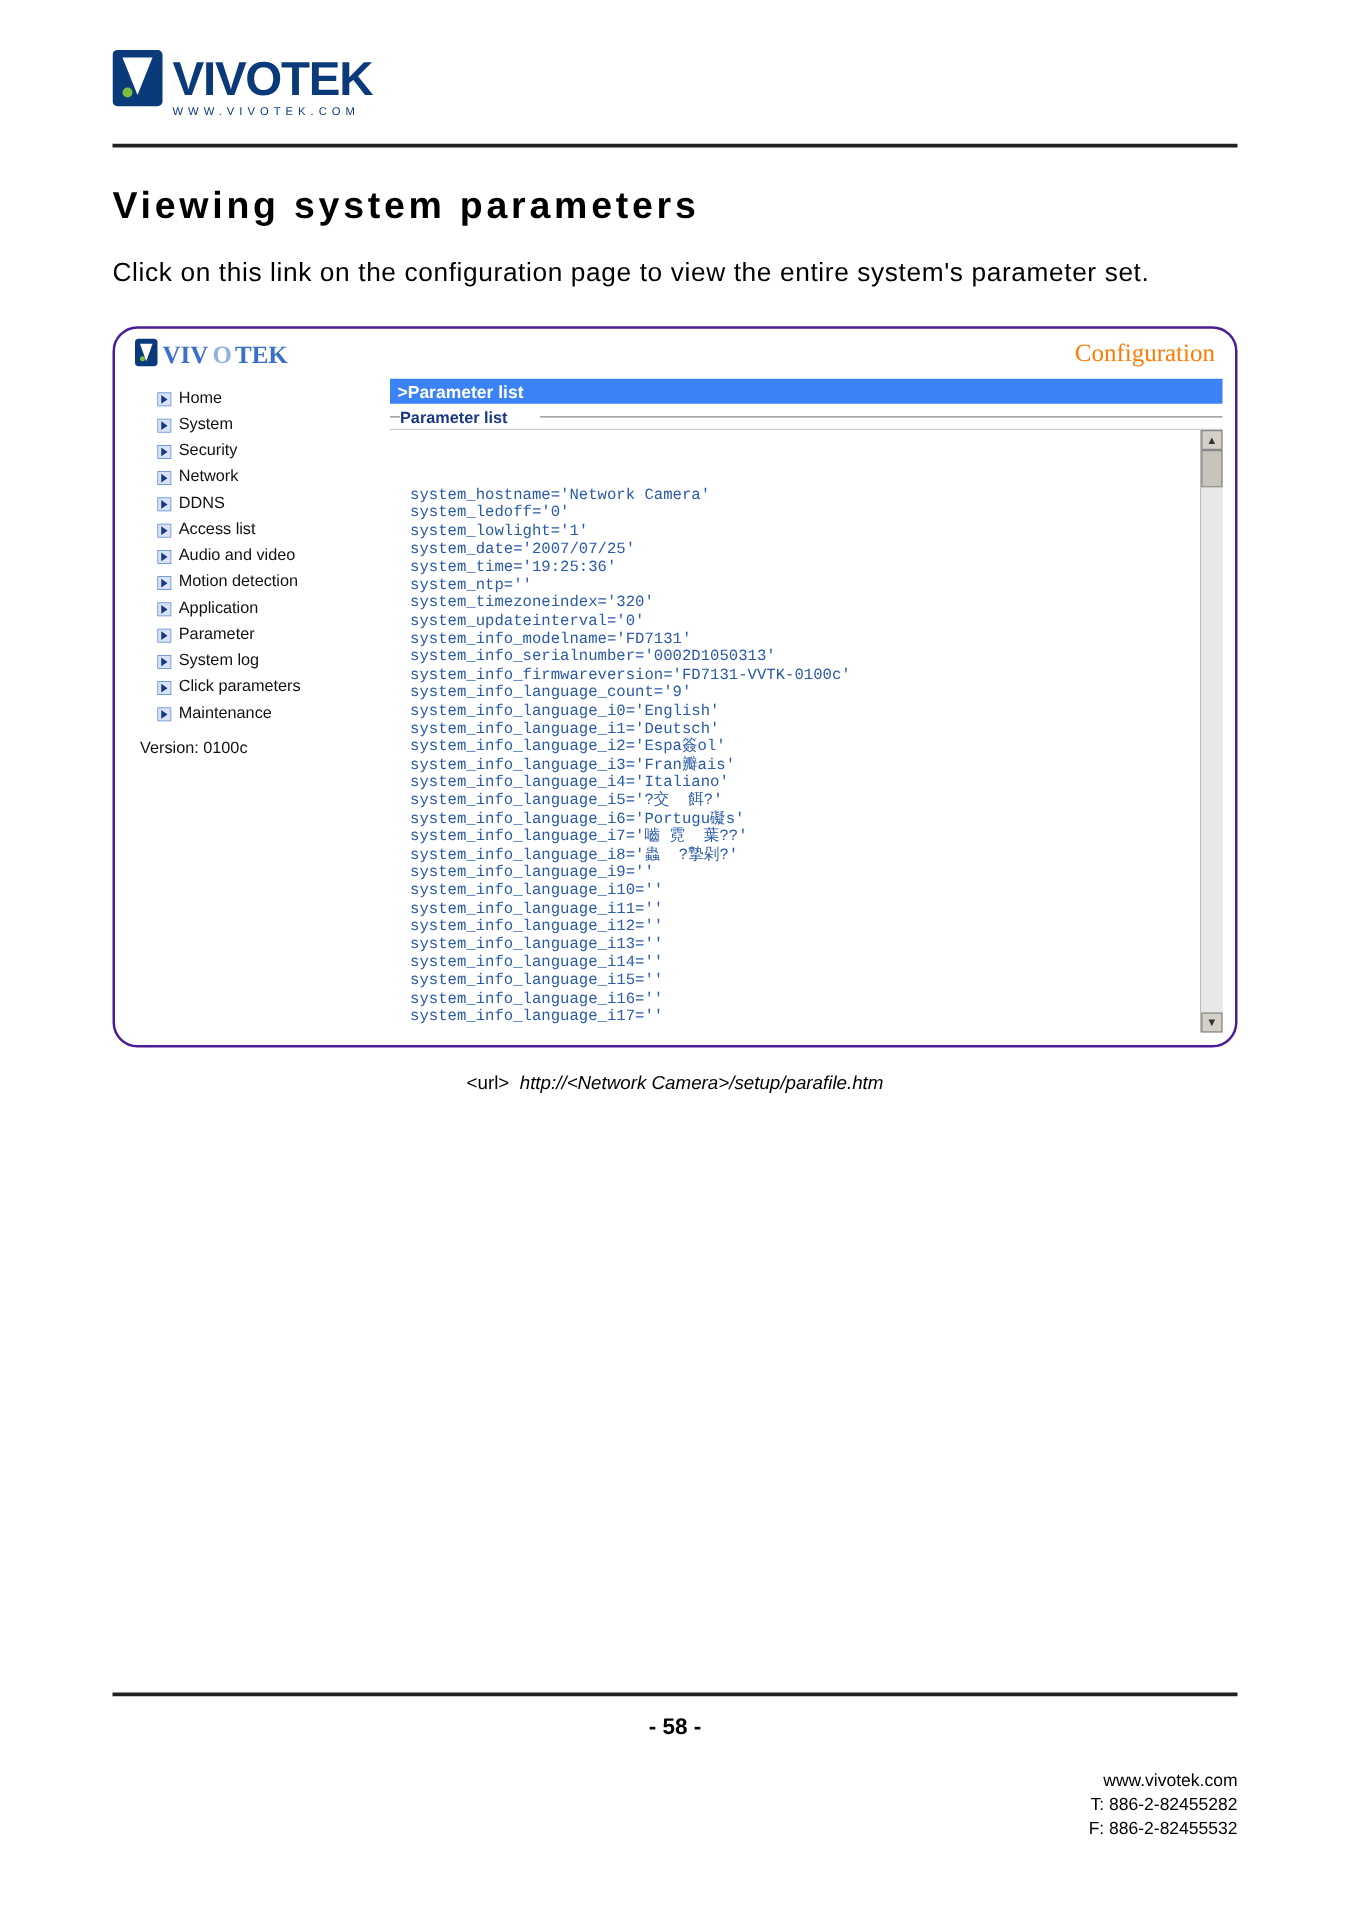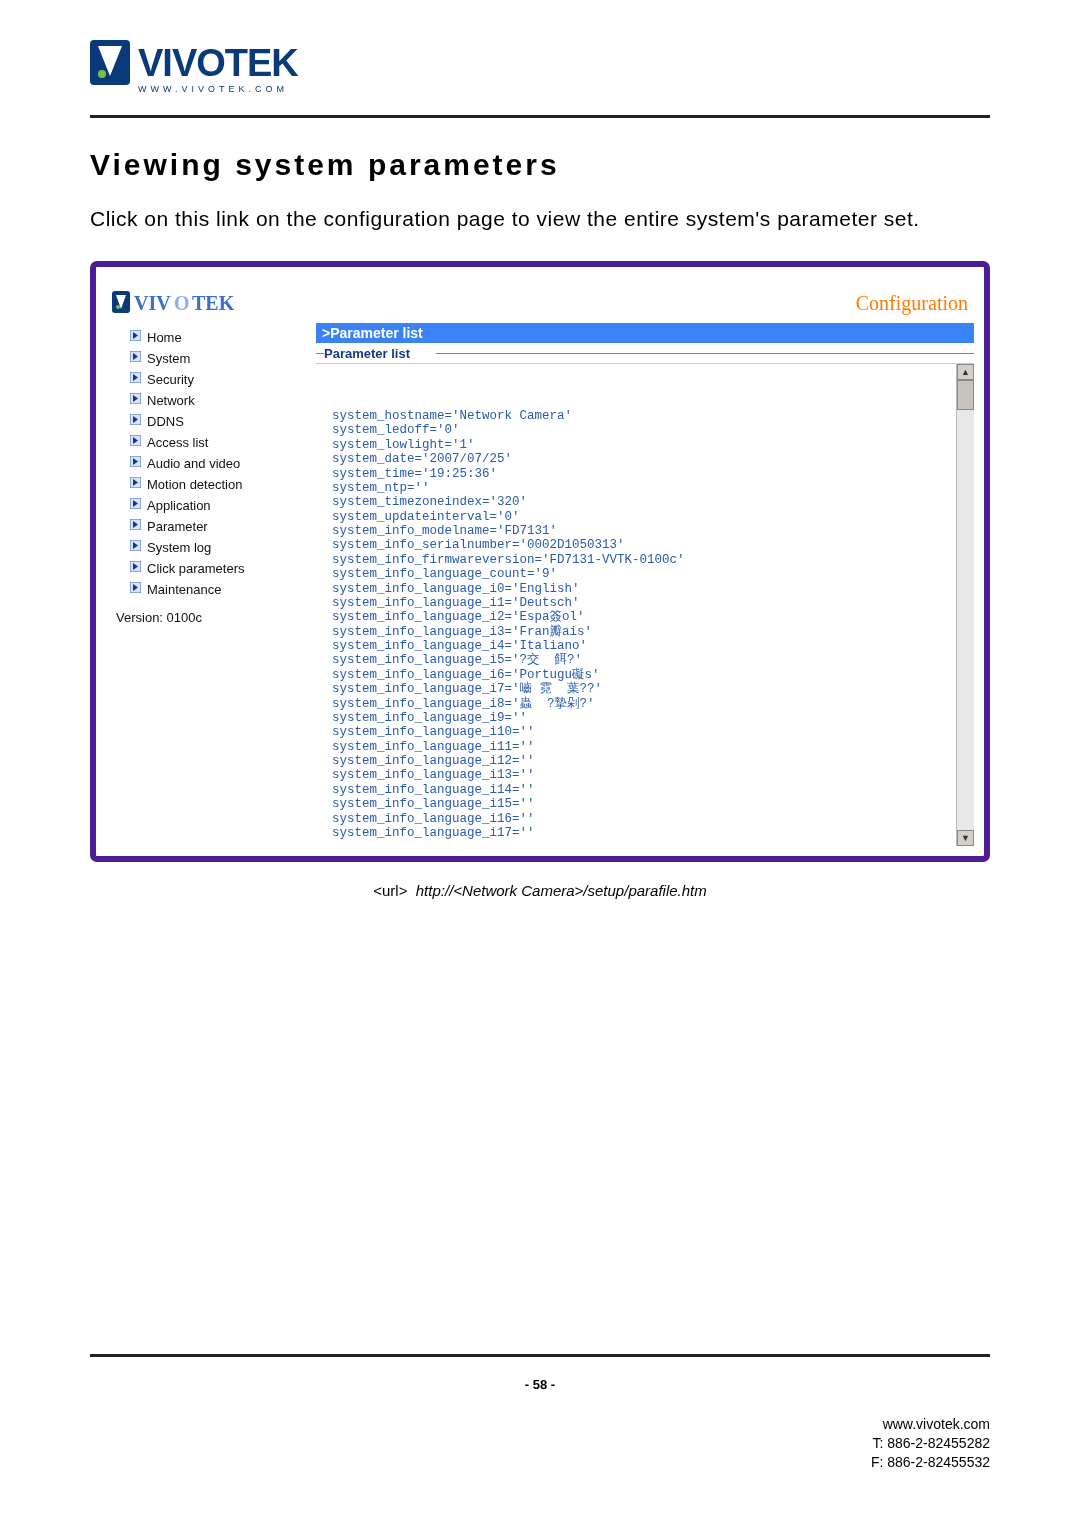--- a/index.html
+++ b/index.html
@@ -19,37 +19,37 @@
     align-items: flex-start;
   }
   .logo-svg { width: 260px; height: 70px; }
   .header-rule { border: none; border-top: 3px solid #222; margin: 15px 90px 0 90px; }
 
   .content { padding: 30px 90px 0 90px; }
   .h-title { font-size: 30px; letter-spacing: 3px; font-weight: bold; margin-bottom: 25px; font-family: Verdana, sans-serif; }
   .intro { font-size: 21px; letter-spacing: .5px; margin-bottom: 30px; }
 
   .config-box {
-    border: 6px solid #4c1d95;
-    border-radius: 7px;
+    border: 2px solid #4c1d95;
+    border-radius: 20px;
     background: #fff;
-    padding: 20px 10px 10px 10px;
+    padding: 4px 10px 10px 10px;
     margin-bottom: 20px;
   }
   .cb-top {
     display: flex;
     justify-content: space-between;
     align-items: center;
     padding: 2px 6px 6px 6px;
   }
   .cb-logo { width: 150px; height: 28px; }
   .cb-conf { color: #ff7a00; font-size: 20px; font-family: "Times New Roman", serif; }
   .cb-body { display: flex; gap: 0; }
   .sidebar { width: 210px; font-size: 13px; padding: 4px 6px; color: #111; }
-  .side-item { display: flex; align-items: flex-start; gap: 6px; padding: 3px 0 3px 18px; }
+  .side-item { display: flex; align-items: flex-end; gap: 6px; padding: 3px 0 3px 18px; }
   .arrow-icon { width: 11px; height: 11px; display: inline-block; }
   .arrow-icon svg { display:block; }
   .version { padding: 10px 0 0 4px; font-size: 13px; color: #111; }
   .main {
     flex: 1;
     display: flex;
     flex-direction: column;
   }
   .pl-header {
     background: #3b82f6;
@@ -93,21 +93,21 @@
   .vscroll { width:18px; background:#e8e8e8; border-left:1px solid #bbb; display:flex; flex-direction:column; }
   .vscroll .btn { height:16px; background:#d4d0c8; border:1px solid #888; display:flex; align-items:center; justify-content:center; font-size:9px; color:#333;}
   .vscroll .track { flex:1; background:#e8e8e8; }
   .vscroll .thumb { height:30px; background:#c8c4bc; border:1px solid #888; }
 
   .url-line { font-size: 15px; margin-top: 12px; text-align: center; }
   .url-line .it { font-style: italic; }
   .note-line { font-size: 15px; margin-top: 6px; }
 
   .footer-rule { border:none; border-top:3px solid #222; margin: 0 90px; position:absolute; bottom:170px; left:0; right:0;}
-  .page-num { position:absolute; bottom:135px; width:100%; text-align:center; font-weight:bold; font-size:13px;}
+  .page-num { position:absolute; bottom:135px; width:100%; text-align:center; font-weight:bold; font-size:18px;}
   .footer-info { position:absolute; bottom:55px; right:90px; text-align:right; font-size:14px; line-height:1.35;}
 </style>
 </head>
 <body>
 
 <div class="page-header">
   <div class="logo-block">
     <svg class="logo-svg" viewBox="0 0 260 70">
       <rect x="0" y="10" width="40" height="45" rx="4" fill="#0a3a7a"></rect>
       <circle cx="12" cy="44" r="4" fill="#7fbf3f"></circle>

